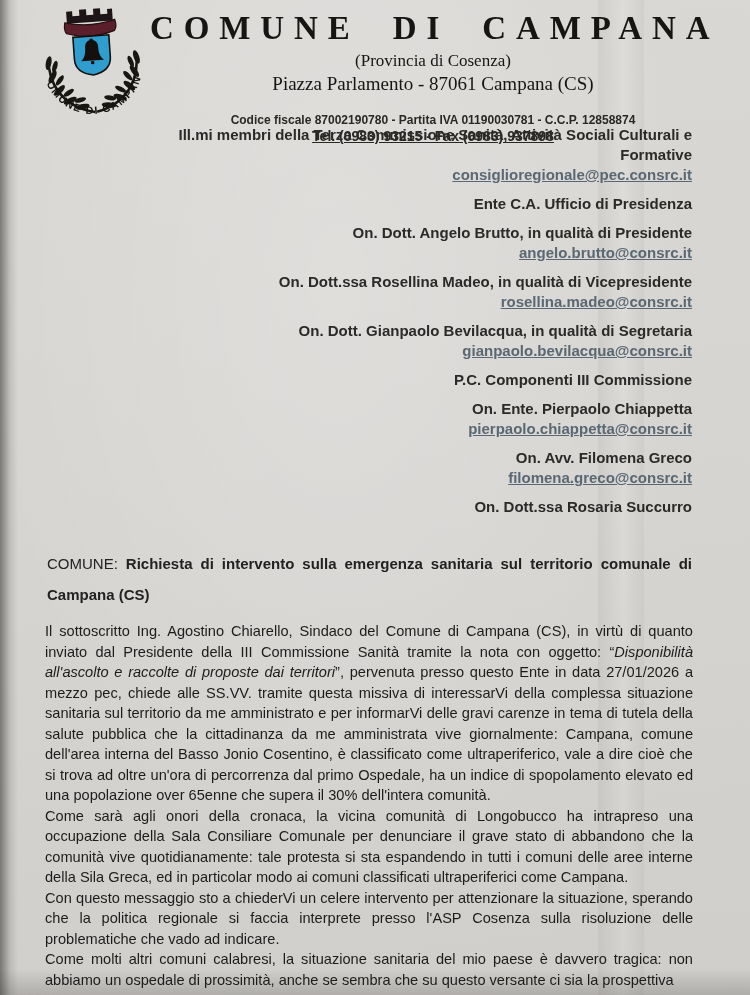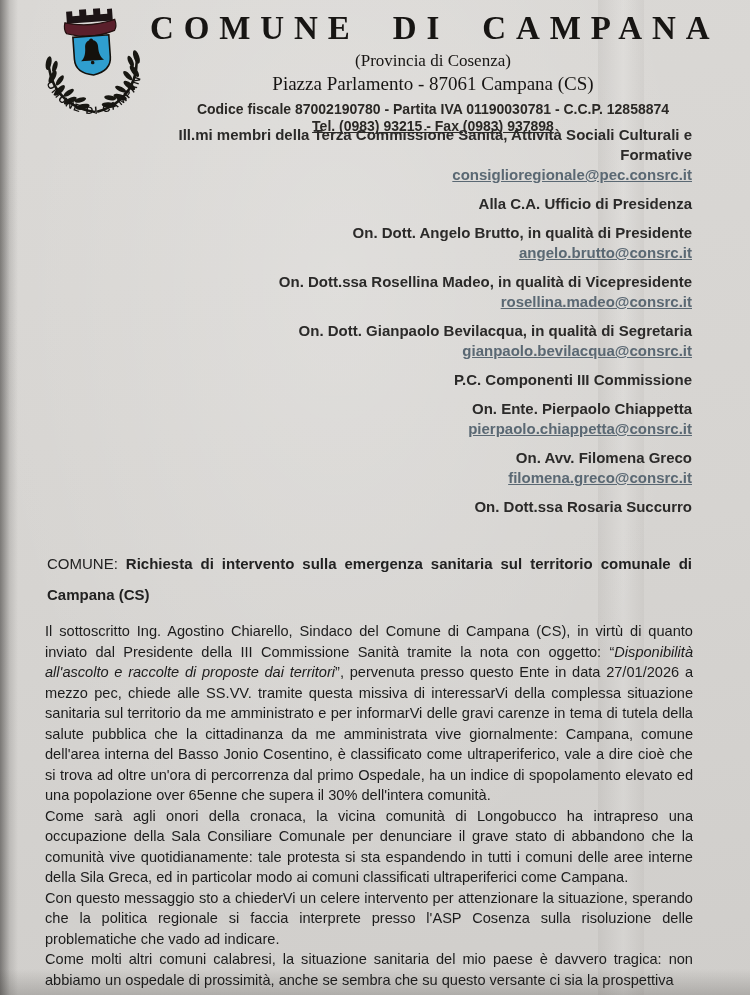--- a/index.html
+++ b/index.html
@@ -18,21 +18,21 @@
   .crease{position:absolute;top:0;bottom:0;left:598px;width:46px;
     background:linear-gradient(to right,rgba(120,115,110,0.10),rgba(255,255,255,0.10) 55%,rgba(120,115,110,0.08));}
 
   .crest{position:absolute;left:28px;top:2px;width:130px;height:130px;transform:rotate(-4deg);}
 
   .letterhead{position:absolute;left:150px;top:10px;width:566px;text-align:center;
     font-family:"Liberation Serif",serif;color:#171513;}
   .lh-title{font-size:33px;font-weight:700;letter-spacing:0.30em;word-spacing:0.45em;white-space:nowrap;margin:0 0 4px 0;}
   .lh-prov{font-size:17px;margin:0 0 2px 0;}
   .lh-addr{font-size:19px;margin:0 0 2px 0;}
-  .lh-fisc{font-family:"Liberation Sans",sans-serif;font-size:14px;font-weight:700;color:#2a2825;margin:6px 0 0 0;}
+  .lh-fisc{font-family:"Liberation Sans",sans-serif;font-size:12px;font-weight:700;color:#2a2825;margin:18px 0 0 0;}
   .lh-tel{font-family:"Liberation Sans",sans-serif;font-size:14px;font-weight:700;color:#2a2825;margin:1px 0 0 0;text-decoration:underline;}
 
   .recipients{position:absolute;top:125px;left:140px;right:58px;text-align:right;
     font-size:15px;line-height:20px;color:#2b2a29;}
   .rgroup{margin-bottom:9px;font-weight:bold;}
   .remail{color:#5a6873;text-decoration:underline;}
 
   .subject{position:absolute;top:548px;left:47px;right:58px;margin:0;
     font-size:15px;line-height:31px;text-align:justify;color:#222;}
   .subject strong{font-weight:700;}
@@ -108,21 +108,21 @@
     <p class="lh-fisc">Codice fiscale 87002190780  - Partita IVA 01190030781 - C.C.P. 12858874</p>
     <p class="lh-tel">Tel. (0983) 93215 - Fax (0983) 937898</p>
   </div>
 
   <div class="recipients">
     <div class="rgroup">
       <div>Ill.mi membri della Terza Commissione Sanità, Attività Sociali Culturali e Formative</div>
       <div class="remail">consiglioregionale@pec.consrc.it</div>
     </div>
     <div class="rgroup">
-      <div>Alla C.A. Ufficio di Presidenza</div>
+      <div>Ente C.A. Ufficio di Presidenza</div>
     </div>
     <div class="rgroup">
       <div>On. Dott. Angelo Brutto, in qualità di Presidente</div>
       <div class="remail">angelo.brutto@consrc.it</div>
     </div>
     <div class="rgroup">
       <div>On. Dott.ssa Rosellina Madeo, in qualità di Vicepresidente</div>
       <div class="remail">rosellina.madeo@consrc.it</div>
     </div>
     <div class="rgroup">

